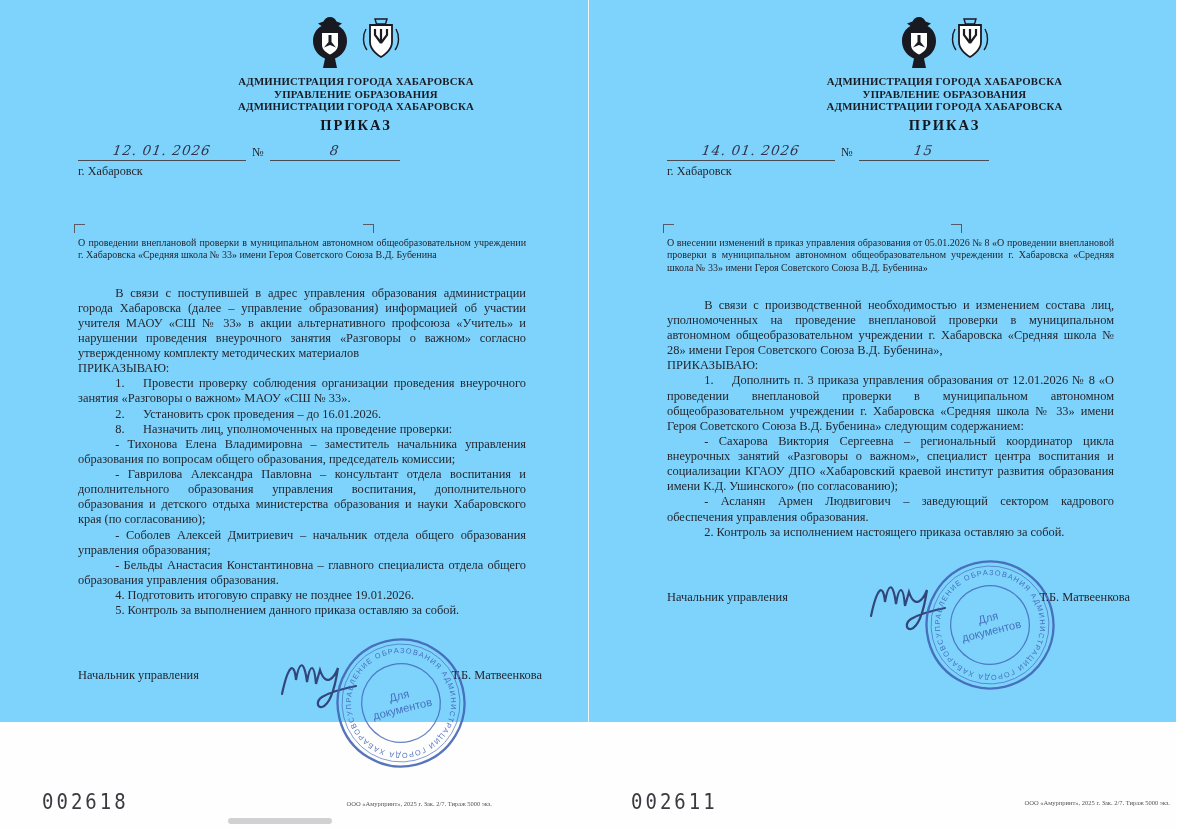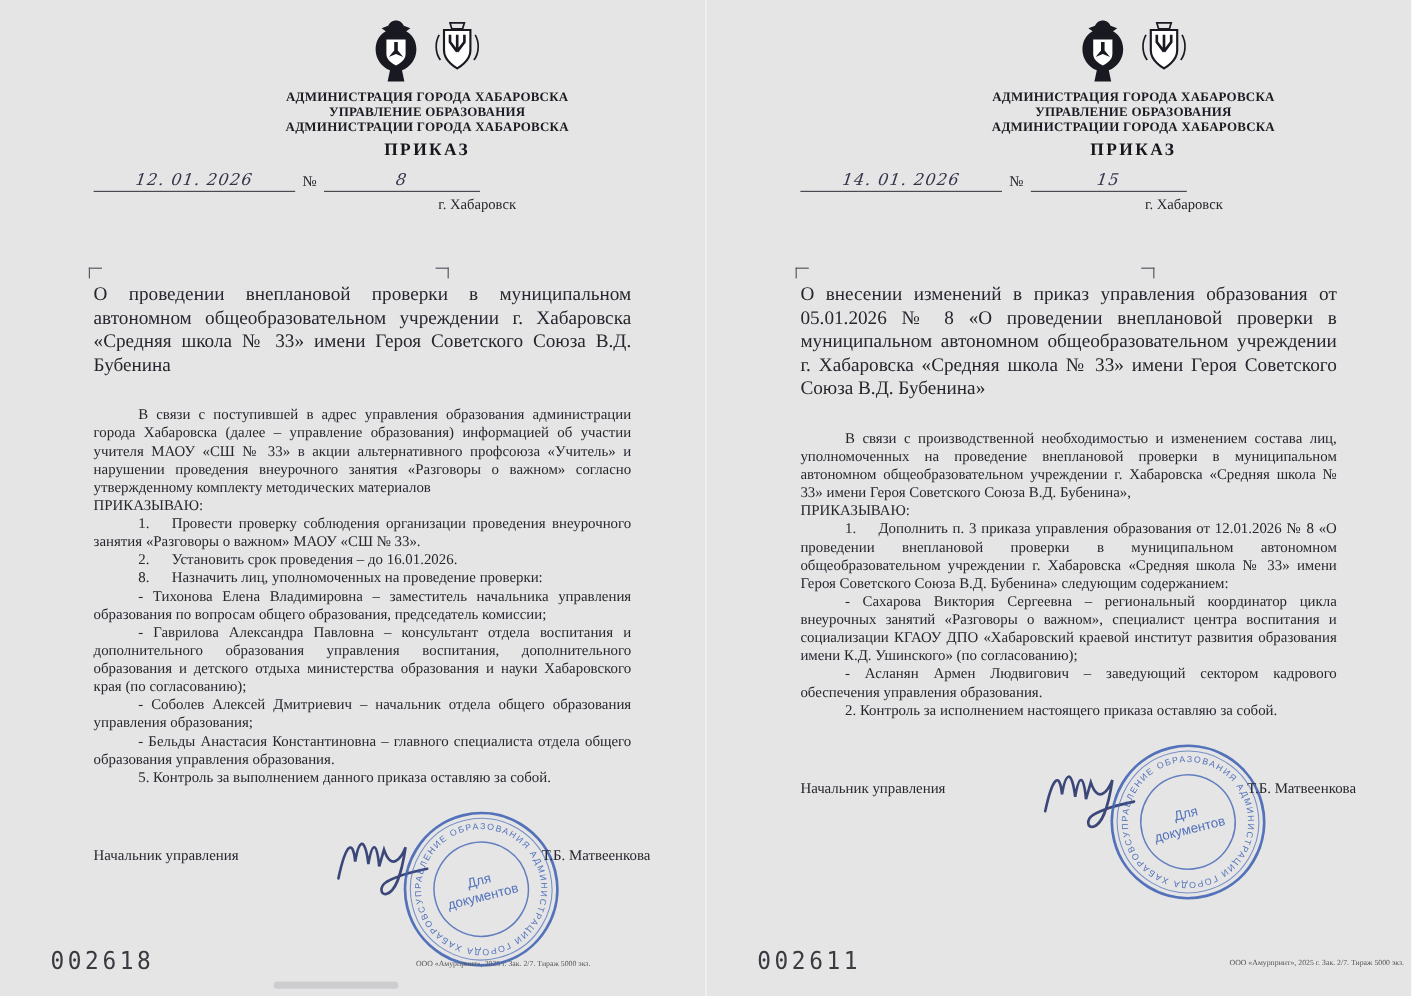--- a/index.html
+++ b/index.html
@@ -1,44 +1,44 @@
 <!DOCTYPE html>
 <html lang="ru"><head>
 <meta charset="utf-8">
 <style>
   html,body{margin:0;padding:0;background:#ffffff;}
   .scan{
     width:1177px;height:830px;background:#fefefe;display:flex;overflow:hidden;
     font-family:"Liberation Serif","DejaVu Serif",serif;color:#26262e;
   }
   .page{
-    width:588px;height:830px;position:relative;box-sizing:border-box;
-    padding:14px 62px 0 78px;background:#e5e5e5;flex:0 0 auto;
+    width:588px;height:722px;position:relative;box-sizing:border-box;
+    padding:14px 62px 0 78px;background:#7dd3fc;flex:0 0 auto;
   }
   .page--right{border-left:1px solid #f2f2f0;}
 
   
   .doc-header{text-align:center;margin-left:104px;margin-right:-4px;}
   .emblems{display:flex;justify-content:center;align-items:flex-end;gap:10px;height:56px;}
   .org-lines{margin-top:5px;font-weight:bold;font-size:10.8px;line-height:1.18;color:#1b1b22;letter-spacing:.2px;}
   .doc-type{margin-top:4px;font-weight:bold;font-size:14.5px;letter-spacing:2px;color:#16161d;}
 
   
   .date-row{display:flex;align-items:flex-end;width:352px;margin-top:8px;font-size:12.4px;}
   .date-cell{width:168px;border-bottom:1px solid #4a4a52;text-align:center;padding-bottom:1px;}
   .no-label{padding:0 6px 1px 6px;}
   .num-cell{width:130px;border-bottom:1px solid #4a4a52;text-align:center;padding-bottom:1px;}
   .handwriting{
     font-style:italic;font-family:"DejaVu Serif",serif;color:#33334a;
     font-size:13.5px;letter-spacing:1px;display:inline-block;transform:skewX(-8deg);
   }
-  .city{width:352px;text-align:right;font-size:12.2px;margin-top:3px;}
-
-  
-  .title-block{position:relative;margin-top:58px;font-size:16px;line-height:1.22;text-align:justify;}
+  .city{width:352px;text-align:left;font-size:12.2px;margin-top:3px;}
+
+  
+  .title-block{position:relative;margin-top:58px;font-size:10px;line-height:1.22;text-align:justify;}
   .corner{position:absolute;width:10px;height:8px;}
   .corner-tl{left:-4px;top:-13px;border-top:1px solid #5a5a64;border-left:1px solid #5a5a64;}
   .corner-tr{right:152px;top:-13px;border-top:1px solid #5a5a64;border-right:1px solid #5a5a64;}
   .order-body{margin-top:24px;}
   .para{margin:0;font-size:12.4px;line-height:1.22;text-align:justify;}
   .p-indent{text-indent:3em;}
   .p-plain{text-indent:0;}
 
   
   .sig-block{position:relative;margin-top:36px;height:160px;font-size:12.4px;}
@@ -113,20 +113,21 @@
         <p class="para p-indent">8.  Назначить лиц, уполномоченных на проведение проверки:</p>
 
         <p class="para p-indent">- Тихонова Елена Владимировна – заместитель начальника управления образования по вопросам общего образования, председатель комиссии;</p>
 
         <p class="para p-indent">- Гаврилова Александра Павловна – консультант отдела воспитания и дополнительного образования управления воспитания, дополнительного образования и детского отдыха министерства образования и науки Хабаровского края (по согласованию);</p>
 
         <p class="para p-indent">- Соболев Алексей Дмитриевич – начальник отдела общего образования управления образования;</p>
 
         <p class="para p-indent">- Бельды Анастасия Константиновна – главного специалиста отдела общего образования управления образования.</p>
 
+        <p class="para p-indent">4. Подготовить итоговую справку не позднее 19.01.2026.</p>
 
         <p class="para p-indent">5. Контроль за выполнением данного приказа оставляю за собой.</p>
       </div>
 
     <div class="sig-block">
       <span class="sig-position">Начальник управления</span>
       <svg class="sig-scribble" width="100" height="60" viewBox="0 0 100 60">
         <path d="M6 44 C12 16 18 10 20 30 C23 12 28 8 31 32 C34 14 38 12 40 34 L44 20 C50 38 58 28 62 18 C58 44 53 55 46 57 C41 58 40 51 46 47 C56 41 70 38 80 36" stroke="#2c3a70" stroke-width="2.2" fill="none" stroke-linecap="round" opacity="0.92"></path>
       </svg>
       <svg class="stamp" width="134" height="134" viewBox="0 0 150 150">
@@ -181,21 +182,21 @@
     <div class="city">г. Хабаровск</div>
 
     <div class="title-block">
       <span class="corner corner-tl"></span>
       <span class="corner corner-tr"></span>
       <span>О внесении изменений в приказ управления образования от 05.01.2026 № 8 «О проведении внеплановой проверки в муниципальном автономном общеобразовательном учреждении г. Хабаровска «Средняя школа № 33» имени Героя Советского Союза В.Д. Бубенина»</span>
     </div>
 
     <div class="order-body">
 
-        <p class="para p-indent">В связи с производственной необходимостью и изменением состава лиц, уполномоченных на проведение внеплановой проверки в муниципальном автономном общеобразовательном учреждении г. Хабаровска «Средняя школа № 33» имени Героя Советского Союза В.Д. Бубенина»,</p>
+        <p class="para p-indent">В связи с производственной необходимостью и изменением состава лиц, уполномоченных на проведение внеплановой проверки в муниципальном автономном общеобразовательном учреждении г. Хабаровска «Средняя школа № 28» имени Героя Советского Союза В.Д. Бубенина»,</p>
 
         <p class="para p-plain">ПРИКАЗЫВАЮ:</p>
 
         <p class="para p-indent">1.  Дополнить п. 3 приказа управления образования от 12.01.2026 № 8 «О проведении внеплановой проверки в муниципальном автономном общеобразовательном учреждении г. Хабаровска «Средняя школа № 33» имени Героя Советского Союза В.Д. Бубенина» следующим содержанием:</p>
 
         <p class="para p-indent">- Сахарова Виктория Сергеевна – региональный координатор цикла внеурочных занятий «Разговоры о важном», специалист центра воспитания и социализации КГАОУ ДПО «Хабаровский краевой институт развития образования имени К.Д. Ушинского» (по согласованию);</p>
 
         <p class="para p-indent">- Асланян Армен Людвигович – заведующий сектором кадрового обеспечения управления образования.</p>
 
         <p class="para p-indent">2. Контроль за исполнением настоящего приказа оставляю за собой.</p>

